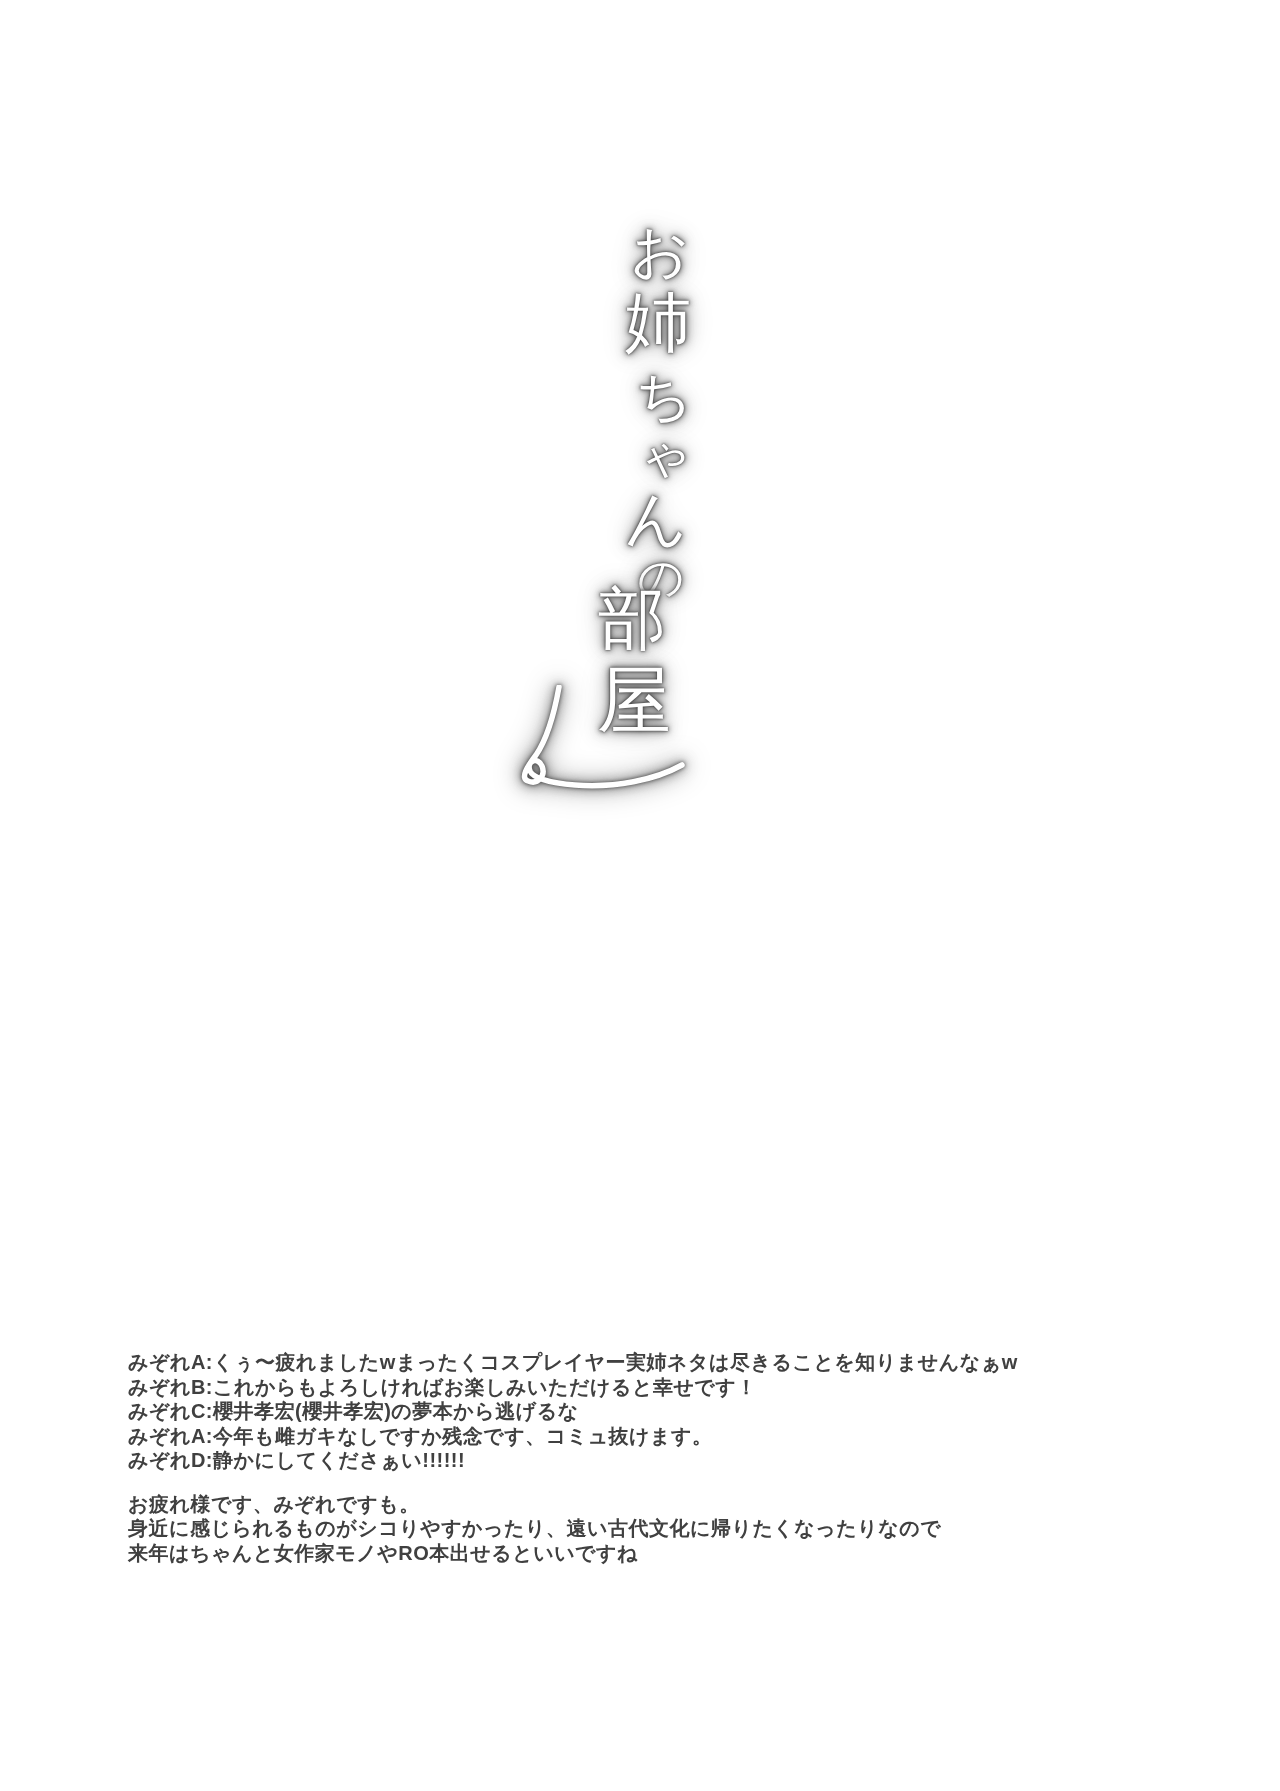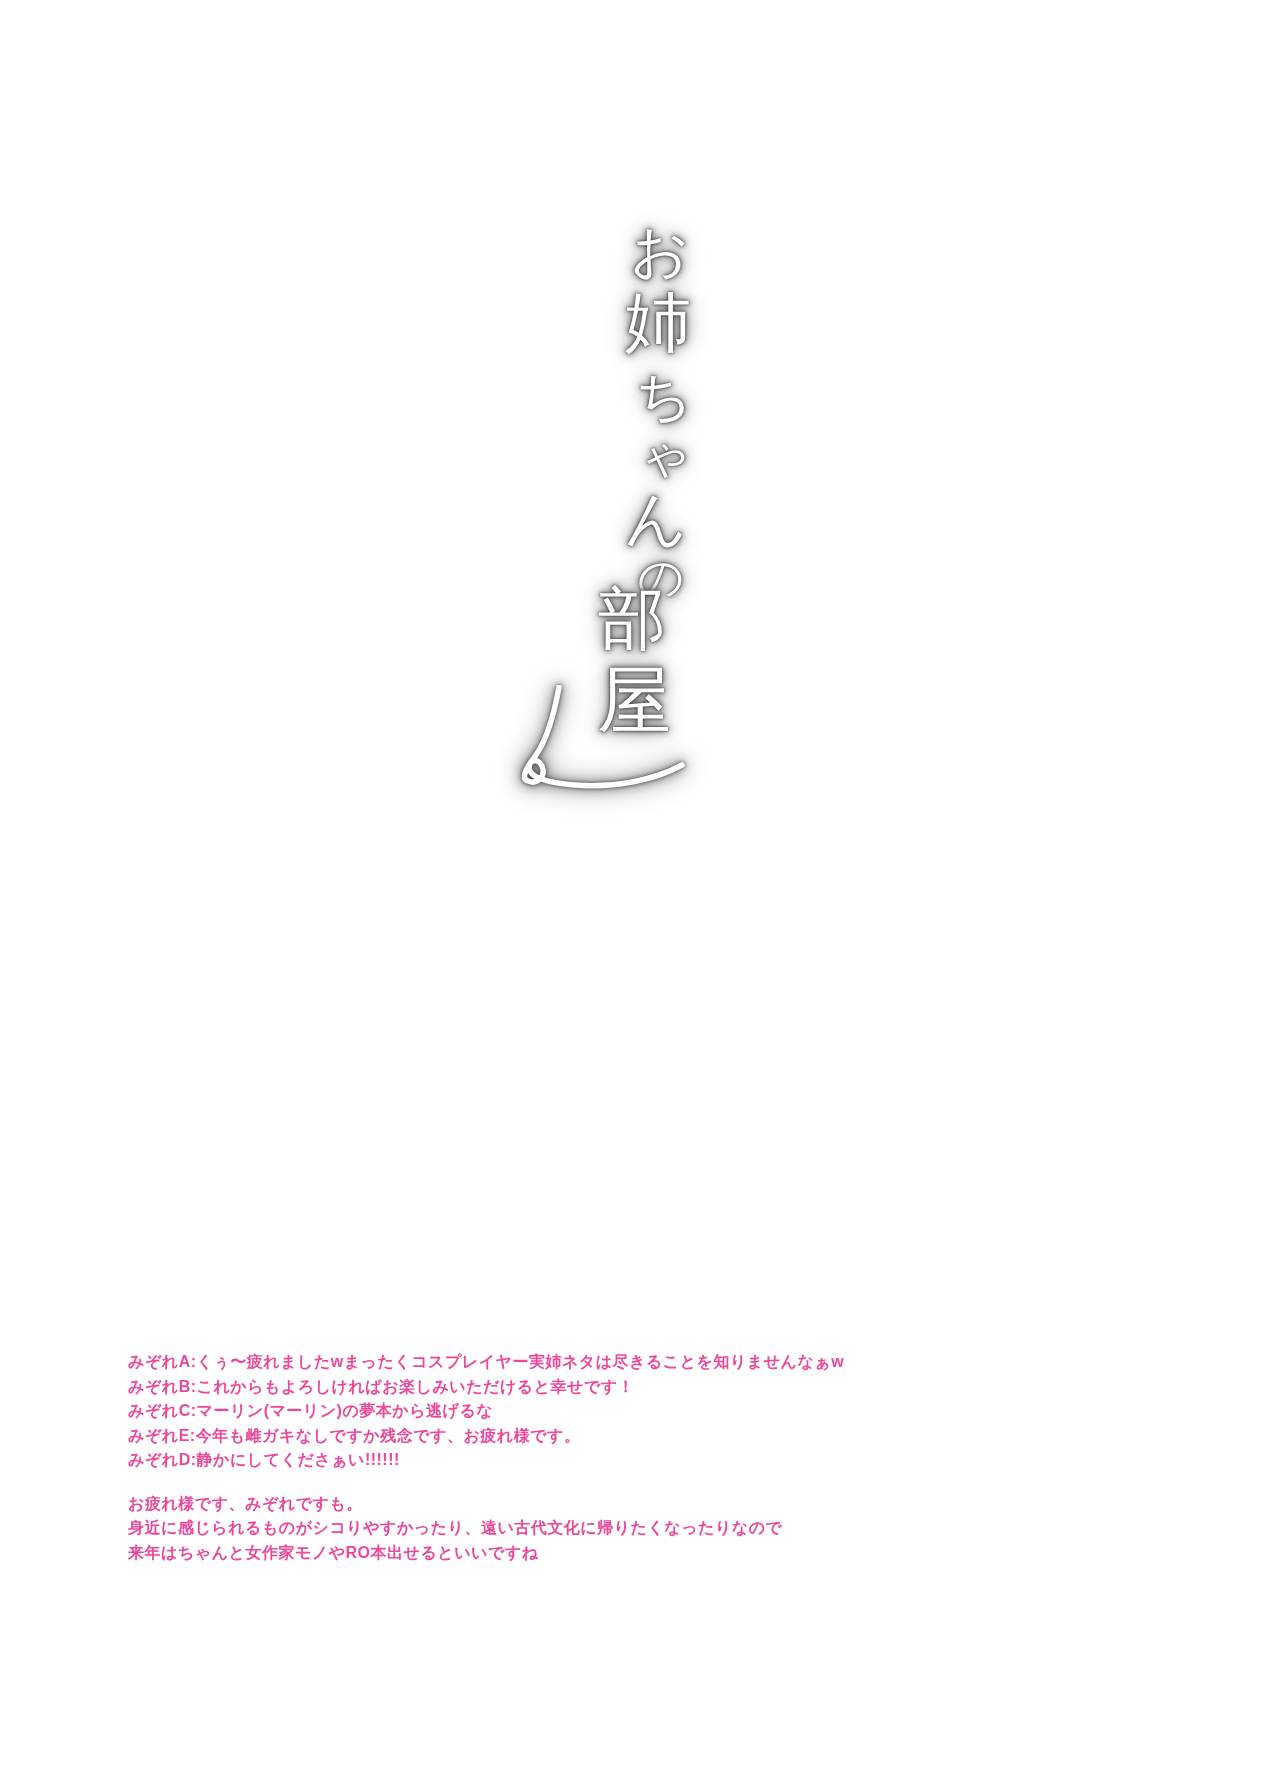--- a/index.html
+++ b/index.html
@@ -64,24 +64,24 @@
     stroke-linecap: round;
     stroke-linejoin: round;
   }
 
   
   .afterword {
     position: absolute;
     left: 128px;
     top: 1350px;
     width: 1030px;
-    color: #ec4899;
+    color: #404040;
     font-family: "Liberation Sans", "DejaVu Sans", sans-serif;
     font-weight: 700;
-    font-size: 16px;
+    font-size: 20px;
     line-height: 24.5px;
     letter-spacing: 0.5px;
   }
   .afterword .line { white-space: nowrap; }
   .afterword .message-block { margin-top: 19px; }
 </style>
 </head>
 <body>
 
 <div class="page">
@@ -107,22 +107,22 @@
              C 20 100, 28 91, 24 81
              C 20 71, 8 76, 12 86
              C 15 93, 32 98, 57 100
              C 97 103, 137 95, 164 80"></path>
   </svg>
 
   <div class="afterword">
     <div class="comments-block">
       <div class="line">みぞれA:くぅ〜疲れましたwまったくコスプレイヤー実姉ネタは尽きることを知りませんなぁw</div>
       <div class="line">みぞれB:これからもよろしければお楽しみいただけると幸せです！</div>
-      <div class="line">みぞれC:マーリン(マーリン)の夢本から逃げるな</div>
-      <div class="line">みぞれE:今年も雌ガキなしですか残念です、お疲れ様です。</div>
+      <div class="line">みぞれC:櫻井孝宏(櫻井孝宏)の夢本から逃げるな</div>
+      <div class="line">みぞれA:今年も雌ガキなしですか残念です、コミュ抜けます。</div>
       <div class="line">みぞれD:静かにしてくださぁい!!!!!!</div>
     </div>
     <div class="message-block">
       <div class="line">お疲れ様です、みぞれですも。</div>
       <div class="line">身近に感じられるものがシコりやすかったり、遠い古代文化に帰りたくなったりなので</div>
       <div class="line">来年はちゃんと女作家モノやRO本出せるといいですね</div>
     </div>
   </div>
 
 </div>

